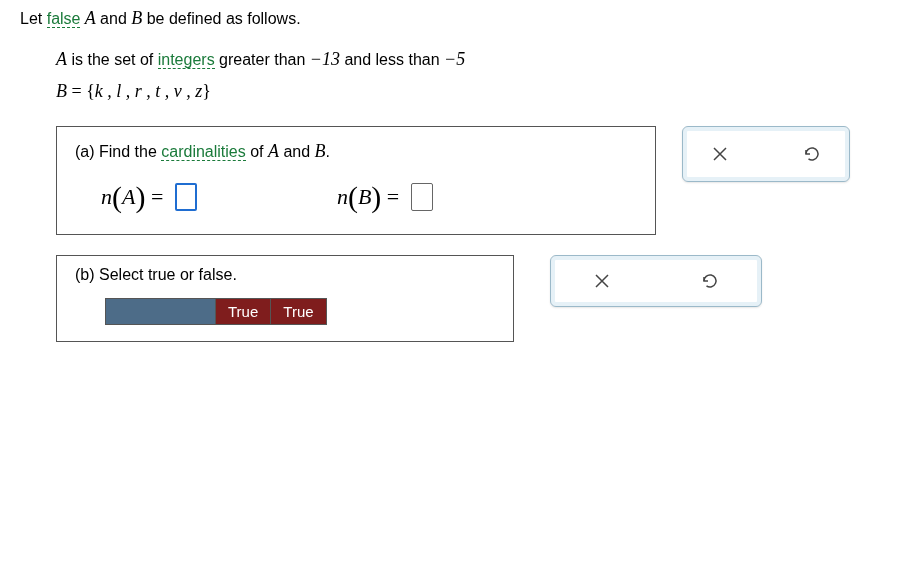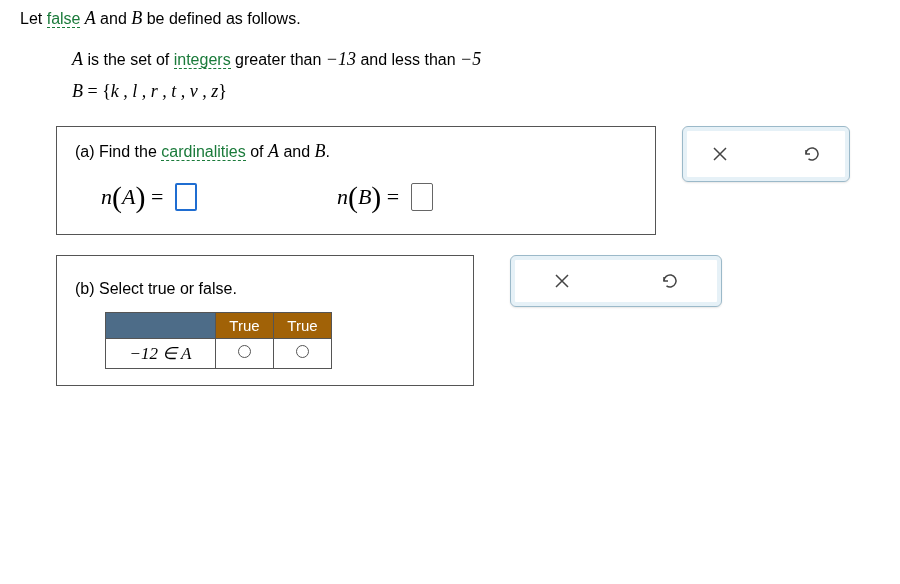--- a/index.html
+++ b/index.html
@@ -11,35 +11,35 @@
       color: #000;
       background: #fff;
       width: 900px;
     }
     .intro { margin-bottom: 14px; }
     .link {
       color: #1a7a3a;
       border-bottom: 1px dashed #1a7a3a;
       cursor: pointer;
     }
-    .def-block { margin-left: 52px; margin-bottom: 18px; line-height: 1.8; }
+    .def-block { margin-left: 36px; margin-bottom: 18px; line-height: 1.8; }
     .math { font-family: 'Times New Roman', serif; font-style: italic; font-size: 18px; }
     .math-upright { font-style: normal; }
     .panel-a {
       border: 1px solid #555;
       padding: 14px 18px 20px 18px;
       width: 600px;
       display: inline-block;
       vertical-align: top;
       margin-left: 36px;
     }
     .panel-b {
       border: 1px solid #555;
-      padding: 24px 18px 16px 18px;
-      width: 418px;
+      padding: 10px 18px 16px 18px;
+      width: 458px;
       display: inline-block;
       vertical-align: top;
       margin-left: 36px;
       margin-top: 20px;
     }
     .eq-row {
       margin-top: 18px;
       display: flex;
       gap: 140px;
       margin-left: 26px;
@@ -93,21 +93,21 @@
       border-collapse: collapse;
       margin-top: 14px;
       margin-left: 30px;
     }
     .tf-table th, .tf-table td {
       border: 1px solid #555;
       text-align: center;
       font-weight: normal;
     }
     .tf-table th {
-      background: #a16207;
+      background: #7f1d1d;
       color: #fff;
       padding: 4px 12px;
       font-size: 15px;
     }
     .tf-table th.blank { background: #4d6c88; width: 110px; }
     .tf-table td.label {
       font-family: 'Times New Roman', serif;
       font-style: italic;
       font-size: 17px;
       padding: 4px 12px;
@@ -174,25 +174,20 @@
     <div>
       <span>(b)</span><span> Select true or false.</span>
     </div>
     <table class="tf-table">
       <tbody>
           <tr>
         <th class="blank"></th>
         <th>True</th>
         <th>True</th>
       </tr>
-      <tr>
-        <td class="label">−12 ∈ A</td>
-        <td class="radio-cell"><span class="radio"></span></td>
-        <td class="radio-cell"><span class="radio"></span></td>
-      </tr>
     </tbody>
       </table>
   </div>
 
   <div class="toolbox toolbox-b">
     <div class="icon-btn">
       <svg width="18" height="18" viewBox="0 0 18 18">
           <path d="M3 3 L15 15 M15 3 L3 15" stroke="#444" stroke-width="1.5" fill="none"></path>
         </svg>
     </div>

